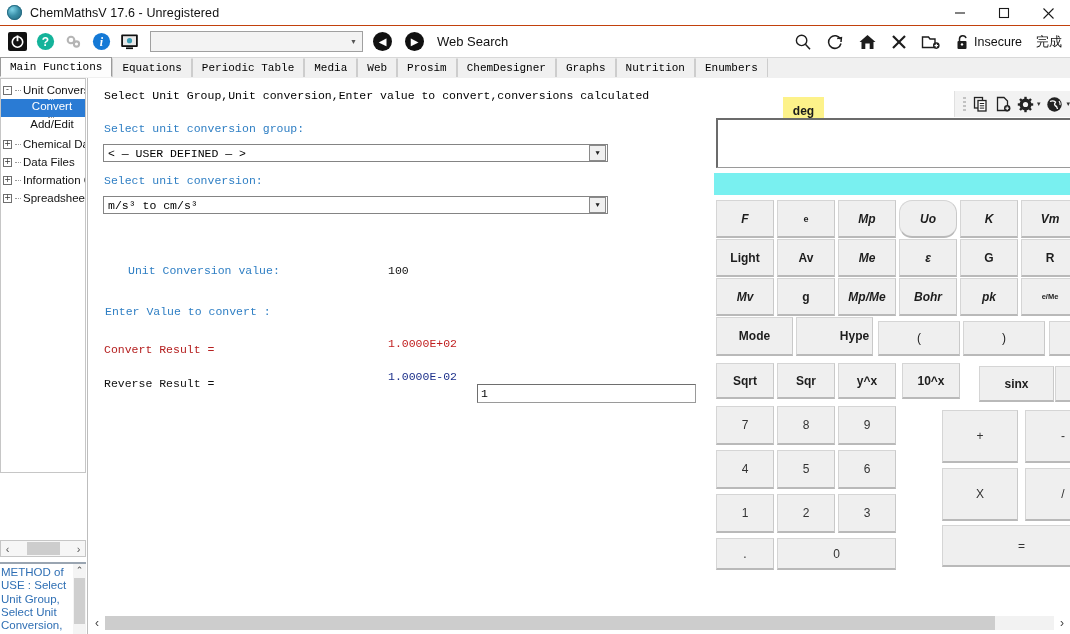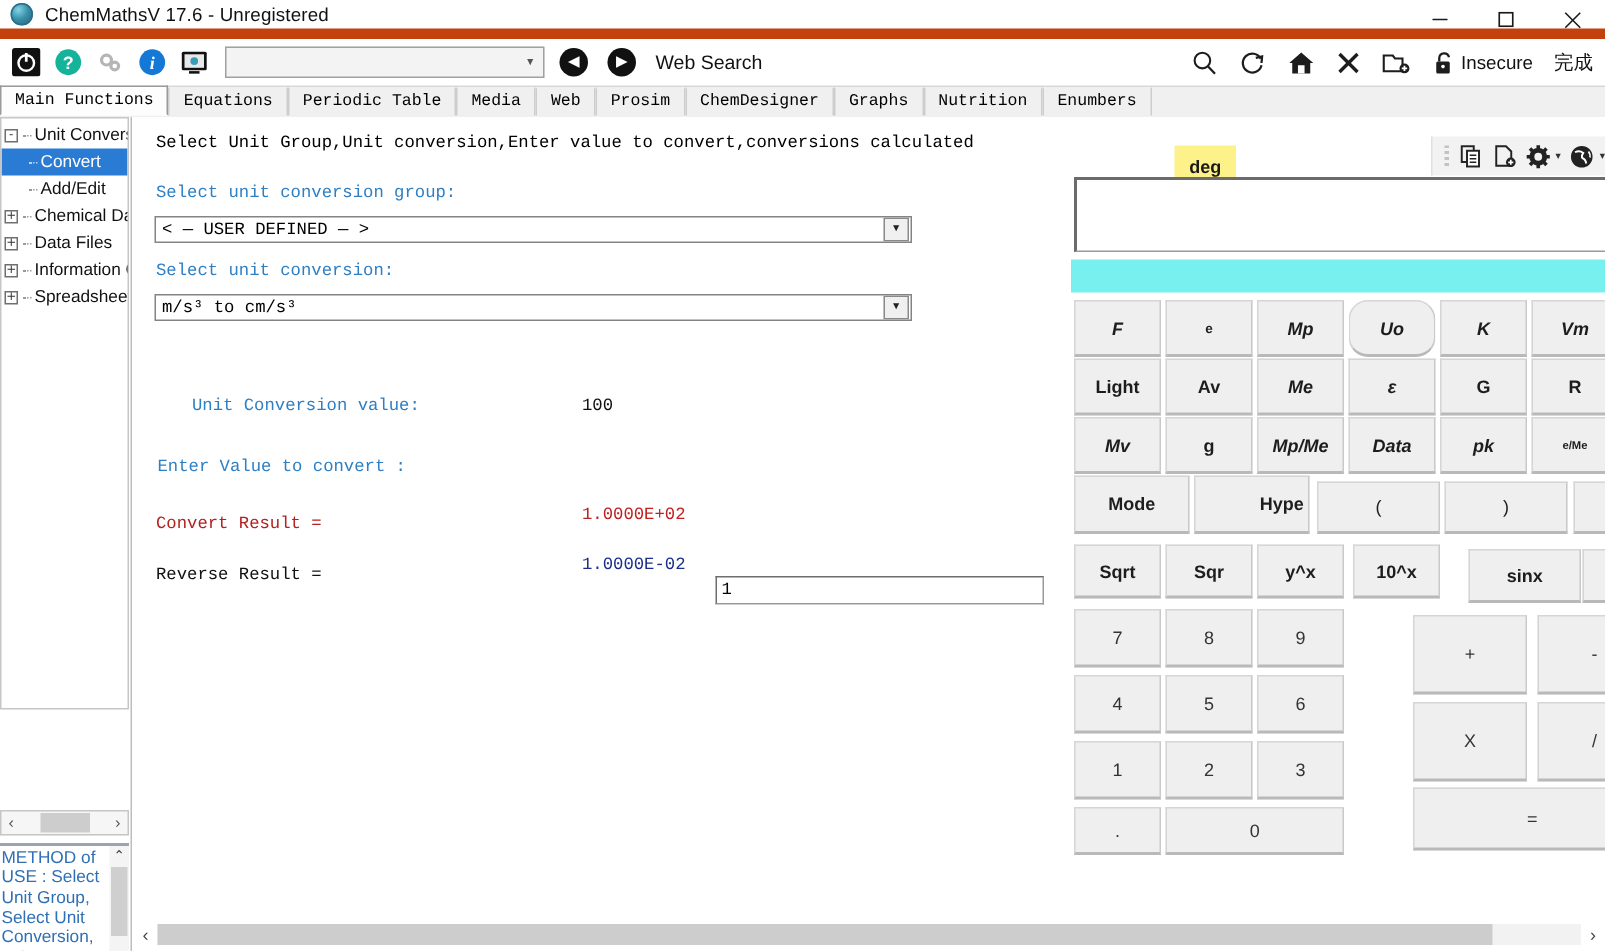--- a/index.html
+++ b/index.html
@@ -9,21 +9,21 @@
     font-family:"Liberation Sans", sans-serif;
     background:#ffffff;
     overflow:hidden;
     position:relative;
   }
 
   
   #titlebar {
     height:26px; background:#ffffff;
     display:flex; align-items:center;
-    border-bottom:7px solid #c2410c;
+    border-bottom:1px solid #c2410c;
     position:relative;
   }
   #app-icon {
     width:15px; height:15px; margin-left:7px; margin-right:8px;
     border-radius:50%;
     background:radial-gradient(circle at 35% 30%, #7fd4e8 0%, #3a8fa8 45%, #1d5f74 100%);
     box-shadow:inset 0 0 0 1px #2a6e85;
     flex:0 0 auto;
   }
   #title-text { font-size:12.5px; color:#111; letter-spacing:.1px; }
@@ -85,21 +85,21 @@
   #tree { position:absolute; left:0; top:0; width:86px; height:395px;
           border:1px solid #c6c6c6; background:#fff; overflow:hidden; padding-top:2px;}
   .tnode { display:flex; align-items:center; height:18px; font-size:11.5px; color:#111;
            white-space:nowrap; padding-left:2px; }
   .tnode .box {
     width:9px; height:9px; border:1px solid #6f6f6f; background:#fff; margin-right:3px;
     display:flex; align-items:center; justify-content:center;
     font-size:8px; line-height:8px; color:#333; flex:0 0 auto; font-family:"DejaVu Sans",sans-serif;
   }
   .tnode .dash { width:6px; border-top:1px dotted #9a9a9a; margin-right:2px; flex:0 0 auto;}
-  .tnode.child { padding-left:18px; }
+  .tnode.child { padding-left:18px;flex-direction:column; }
   .tnode.sel { background:#2a7bd4; color:#fff; }
   .tnode.sel .dash { border-color:#bcd6f0; }
 
   #h-scroll {
     position:absolute; left:0; top:462px; width:86px; height:17px;
     border:1px solid #c6c6c6; background:#f6f6f6; display:flex; align-items:center;
     justify-content:space-between;
   }
   #h-scroll .arr { width:13px; text-align:center; font-size:11px; color:#555; }
   #h-scroll .thumb { height:13px; width:33px; background:#cdcdcd; }
@@ -474,21 +474,21 @@
       <div class="kb bold" style="left:2px;   top:161px; width:58px; height:38px;">Light</div>
       <div class="kb bold" style="left:63px;  top:161px; width:58px; height:38px;">Av</div>
       <div class="kb it" style="left:124px; top:161px; width:58px; height:38px;">Me</div>
       <div class="kb it" style="left:185px; top:161px; width:58px; height:38px;">ε</div>
       <div class="kb bold" style="left:246px; top:161px; width:58px; height:38px;">G</div>
       <div class="kb bold" style="left:307px; top:161px; width:58px; height:38px;">R</div>
 
       <div class="kb it" style="left:2px;   top:200px; width:58px; height:38px;">Mv</div>
       <div class="kb bold" style="left:63px;  top:200px; width:58px; height:38px;">g</div>
       <div class="kb it" style="left:124px; top:200px; width:58px; height:38px;">Mp/Me</div>
-      <div class="kb it" style="left:185px; top:200px; width:58px; height:38px;">Data</div>
+      <div class="kb it" style="left:185px; top:200px; width:58px; height:38px;">Bohr</div>
       <div class="kb it" style="left:246px; top:200px; width:58px; height:38px;">pk</div>
       <div class="kb xs" style="left:307px; top:200px; width:58px; height:38px;">e/Me</div>
 
       <div class="kb bold" style="left:2px;   top:239px; width:77px; height:39px;">Mode</div>
       <div class="kb bold" style="left:82px;  top:239px; width:77px; height:39px;padding-left:40px;">Hype</div>
       <div class="kb" style="left:164px; top:243px; width:82px; height:35px;">(</div>
       <div class="kb" style="left:249px; top:243px; width:82px; height:35px;">)</div>
       <div class="kb" style="left:335px; top:243px; width:78px; height:35px;">Inv</div>
 
       <div class="kb bold" style="left:2px;   top:285px; width:58px; height:36px;">Sqrt</div>

